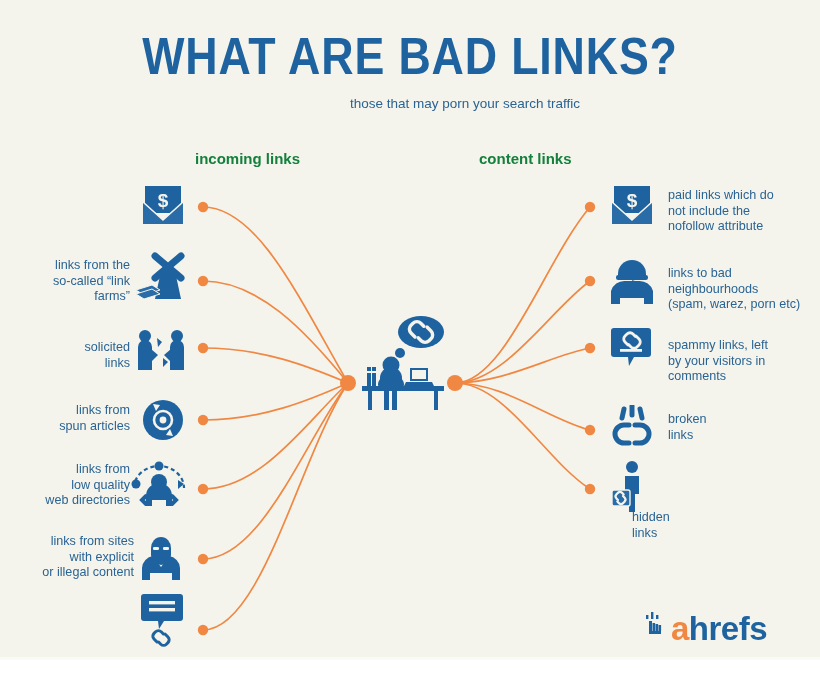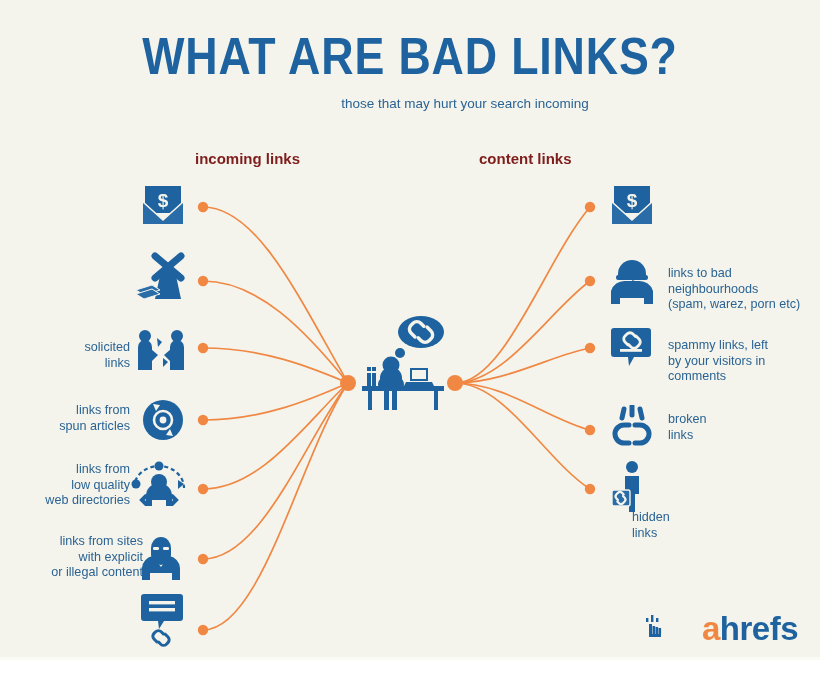--- a/index.html
+++ b/index.html
@@ -42,21 +42,21 @@
     font-size: 13.5px;
     color: #2a6394;
     padding-left: 110px;
     box-sizing: border-box;
   }
   
   .col-header {
     position: absolute;
     font-size: 15px;
     font-weight: bold;
-    color: #7f1d1d;
+    color: #15803d;
     white-space: nowrap;
   }
   #hdr-incoming { left: 195px; top: 150px; }
   #hdr-outgoing { left: 479px; top: 150px; }
 
   
   #wires {
     position: absolute;
     left: 0; top: 0;
     width: 820px; height: 679px;
@@ -77,22 +77,21 @@
     position: absolute;
   }
   .icon svg { display: block; }
 
   
   #logo {
     position: absolute;
     left: 644px;
     top: 612px;
     display: flex;
-    align-items: flex-end;
-    gap: 31px;
+    align-items: flex-start;
   }
   #logo-mark { margin-right: 7px; }
   #logo-text {
     font-family: "Liberation Sans Narrow", "Liberation Sans", sans-serif;
     font-size: 33px;
     font-weight: bold;
     letter-spacing: -0.5px;
     line-height: 33px;
     color: #1e639f;
   }
@@ -104,21 +103,21 @@
     width: 820px; height: 3px;
     background: #fbfbf6;
   }
 </style>
 </head>
 <body>
 
 <div id="canvas">
 
   <div id="title">WHAT ARE BAD LINKS?</div>
-  <div id="subtitle">those that may hurt your search incoming</div>
+  <div id="subtitle">those that may porn your search traffic</div>
 
   <div class="col-header" id="hdr-incoming">incoming links</div>
   <div class="col-header" id="hdr-outgoing">content links</div>
 
   <svg id="wires" viewBox="0 0 820 679">
     <g fill="none" stroke="#f08843" stroke-width="1.7" stroke-linecap="round">
 
       <path d="M203,207 C258,207 300,300 348,383"></path>
       <path d="M203,281 C258,281 305,330 348,383"></path>
       <path d="M203,348 C262,348 308,366 348,383"></path>
@@ -190,20 +189,21 @@
 
   <div class="icon" style="left:141px; top:186px;">
     <svg width="44" height="40" viewBox="0 0 44 40">
       <rect x="4" y="0" width="36" height="27" fill="#1e639f"></rect>
       <text x="22" y="21" text-anchor="middle" font-family="Liberation Sans, sans-serif" font-size="19" font-weight="bold" fill="#f4f4ec">$</text>
       <path d="M2,16 L22,34 L42,16 L42,38 L2,38 Z" fill="#2a6ca8"></path>
       <path d="M2,16 L22,34 L42,16" fill="none" stroke="#f4f4ec" stroke-width="1.6"></path>
     </svg>
   </div>
 
+  <div class="label left" style="left:0px; top:258px; width:130px;">links from the<br>so-called “link<br>farms”</div>
   <div class="icon" style="left:134px; top:252px;">
     <svg width="56" height="50" viewBox="0 0 56 50">
       <g stroke="#1e639f" stroke-width="7" stroke-linecap="round">
         <line x1="21" y1="4" x2="47" y2="26"></line>
         <line x1="47" y1="4" x2="21" y2="26"></line>
       </g>
       <path d="M27,19 L41,19 L47,47 L21,47 Z" fill="#1e639f"></path>
       <g fill="#2a6ca8" stroke="#f4f4ec" stroke-width="1">
         <path d="M2,38 L18,33 L26,38 L10,43 Z"></path>
         <path d="M2,42 L18,37 L26,42 L10,47 Z"></path>
@@ -243,21 +243,21 @@
       <circle cx="31" cy="8" r="4.5" fill="#1e639f"></circle>
       <circle cx="8" cy="26" r="4.5" fill="#1e639f"></circle>
       <path d="M50,22 l6,4 l-6,5 z" fill="#1e639f"></path>
       <circle cx="31" cy="24" r="8" fill="#1e639f"></circle>
       <path d="M18,48 l0,-10 a13,13 0 0 1 26,0 l0,10 l-6,0 l0,-6 l-14,0 l0,6 z" fill="#1e639f"></path>
       <path d="M18,38 l-4,4 l4,4" fill="none" stroke="#1e639f" stroke-width="4" stroke-linecap="round"></path>
       <path d="M44,38 l4,4 l-4,4" fill="none" stroke="#1e639f" stroke-width="4" stroke-linecap="round"></path>
     </svg>
   </div>
 
-  <div class="label left" style="left:13px; top:534px; width:130px;">links from sites<br>with explicit<br>or illegal content</div>
+  <div class="label left" style="left:4px; top:534px; width:130px;">links from sites<br>with explicit<br>or illegal content</div>
   <div class="icon" style="left:134px; top:532px;">
     <svg width="54" height="48" viewBox="0 0 54 48">
       <path d="M17,16 a10,11 0 0 1 20,0 l0,7 a10,10 0 0 1 -20,0 z" fill="#1e639f"></path>
       <rect x="19" y="15" width="6" height="3" rx="1.3" fill="#f4f4ec"></rect>
       <rect x="29" y="15" width="6" height="3" rx="1.3" fill="#f4f4ec"></rect>
       <path d="M8,48 l0,-12 a13,13 0 0 1 11,-12 l8,11 l8,-11 a13,13 0 0 1 11,12 l0,12 l-8,0 l0,-7 l-22,0 l0,7 z" fill="#1e639f"></path>
     </svg>
   </div>
 
   <div class="icon" style="left:140px; top:592px;">
@@ -273,20 +273,21 @@
   </div>
 
   <div class="icon" style="left:610px; top:186px;">
     <svg width="44" height="40" viewBox="0 0 44 40">
       <rect x="4" y="0" width="36" height="27" fill="#1e639f"></rect>
       <text x="22" y="21" text-anchor="middle" font-family="Liberation Sans, sans-serif" font-size="19" font-weight="bold" fill="#f4f4ec">$</text>
       <path d="M2,16 L22,34 L42,16 L42,38 L2,38 Z" fill="#2a6ca8"></path>
       <path d="M2,16 L22,34 L42,16" fill="none" stroke="#f4f4ec" stroke-width="1.6"></path>
     </svg>
   </div>
+  <div class="label right" style="left:668px; top:188px; width:150px;">paid links which do<br>not include the<br>nofollow attribute</div>
 
   <div class="icon" style="left:605px; top:256px;">
     <svg width="54" height="48" viewBox="0 0 54 48">
       <path d="M13,18 a14,14 0 0 1 28,0 l0,3 l-28,0 z" fill="#1e639f"></path>
       <rect x="11" y="19" width="32" height="5" rx="2.2" fill="#1e639f"></rect>
       <path d="M11,24 l32,0 l0,2 l-32,0 z" fill="#f4f4ec"></path>
       <path d="M27,24 l6,2 l-4,9 z" fill="#1e639f"></path>
       <path d="M6,48 l0,-13 a14,14 0 0 1 14,-10 l14,0 a14,14 0 0 1 14,10 l0,13 l-9,0 l0,-6 l-24,0 l0,6 z" fill="#1e639f"></path>
     </svg>
   </div>

